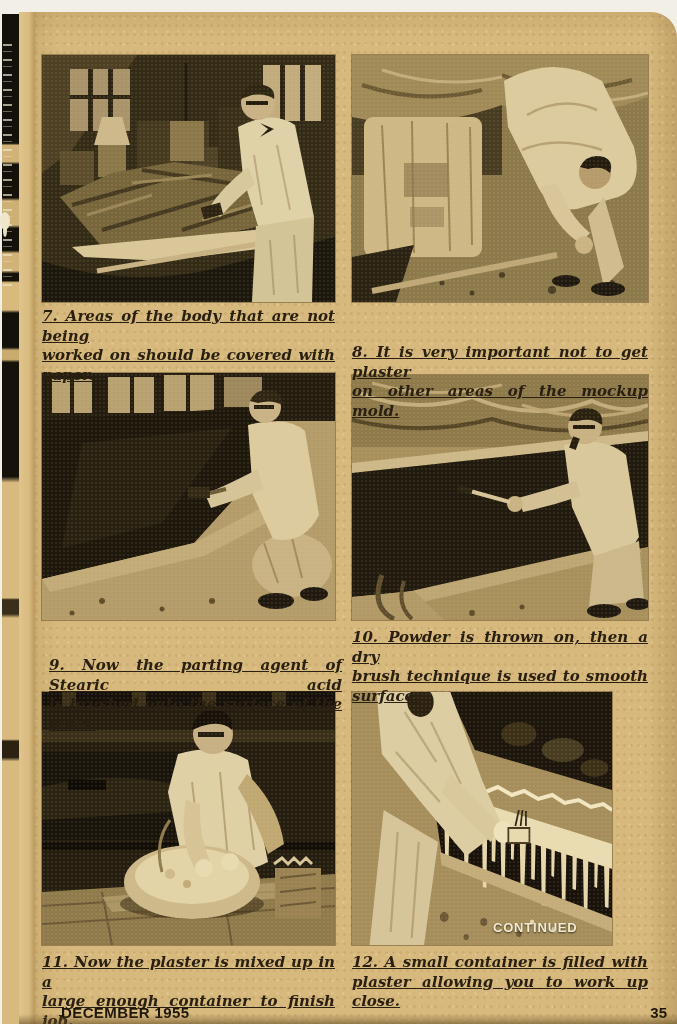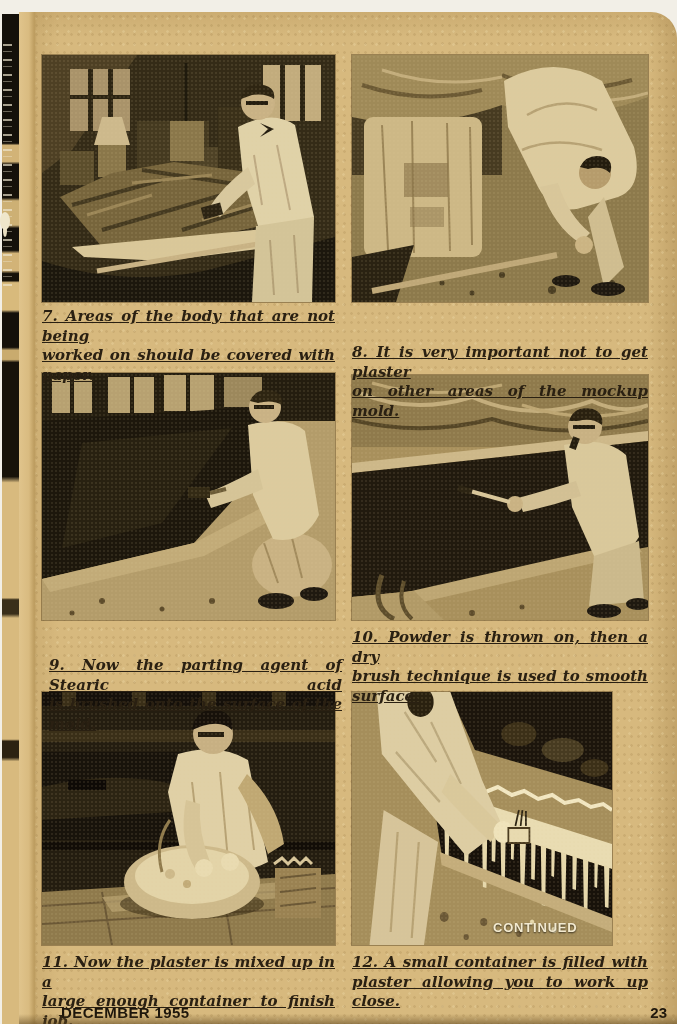--- a/index.html
+++ b/index.html
@@ -321,15 +321,15 @@
     <div class="cap" style="left:23px;top:941px;width:293px;">
       <div class="ln">11. Now the plaster is mixed up in a</div>
       <div class="ln">large enough container to finish job.</div>
     </div>
     <div class="cap" style="left:333px;top:941px;width:296px;">
       <div class="ln">12. A small container is filled with</div>
       <div class="ln">plaster allowing you to work up close.</div>
     </div>
 
     <div class="footer-issue">DECEMBER 1955</div>
-    <div class="footer-page">23</div>
+    <div class="footer-page">35</div>
   </div>
 </div>
 
 </body></html>

